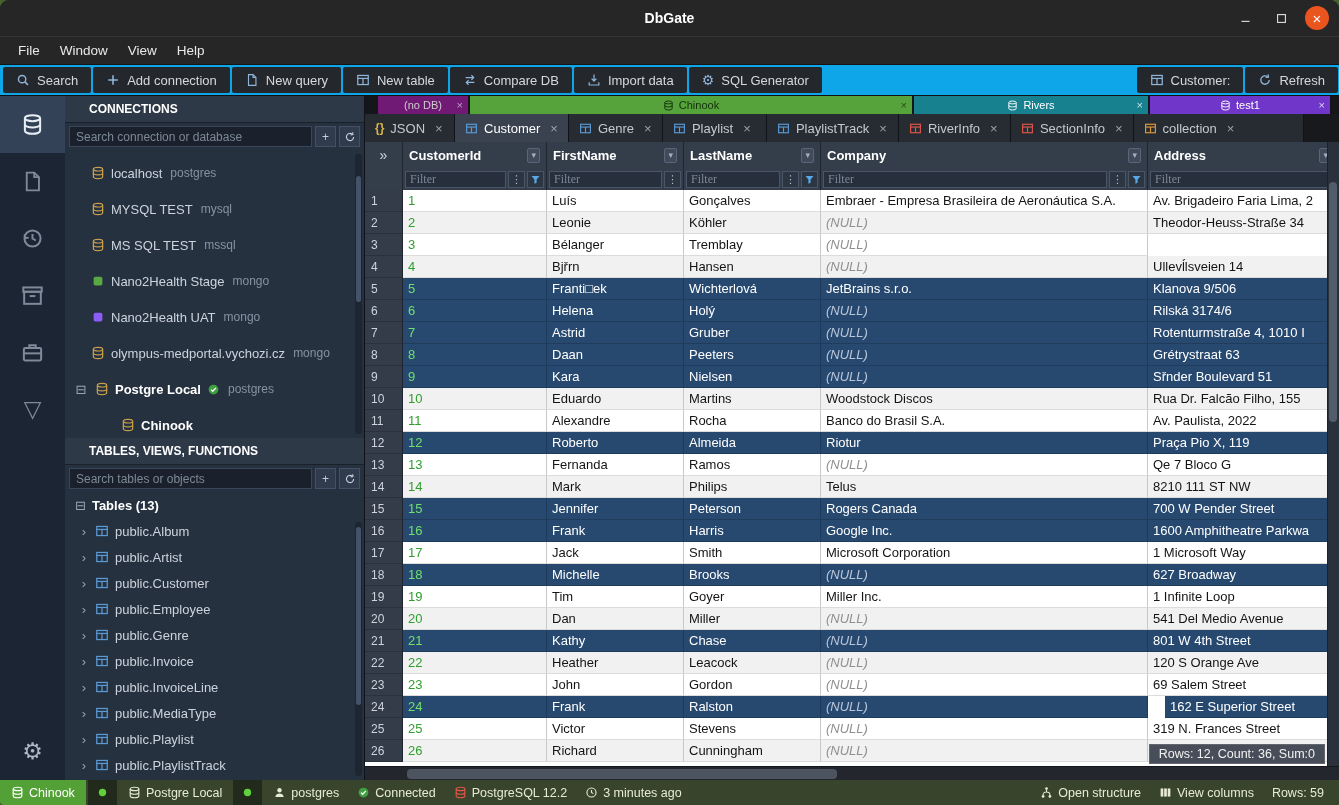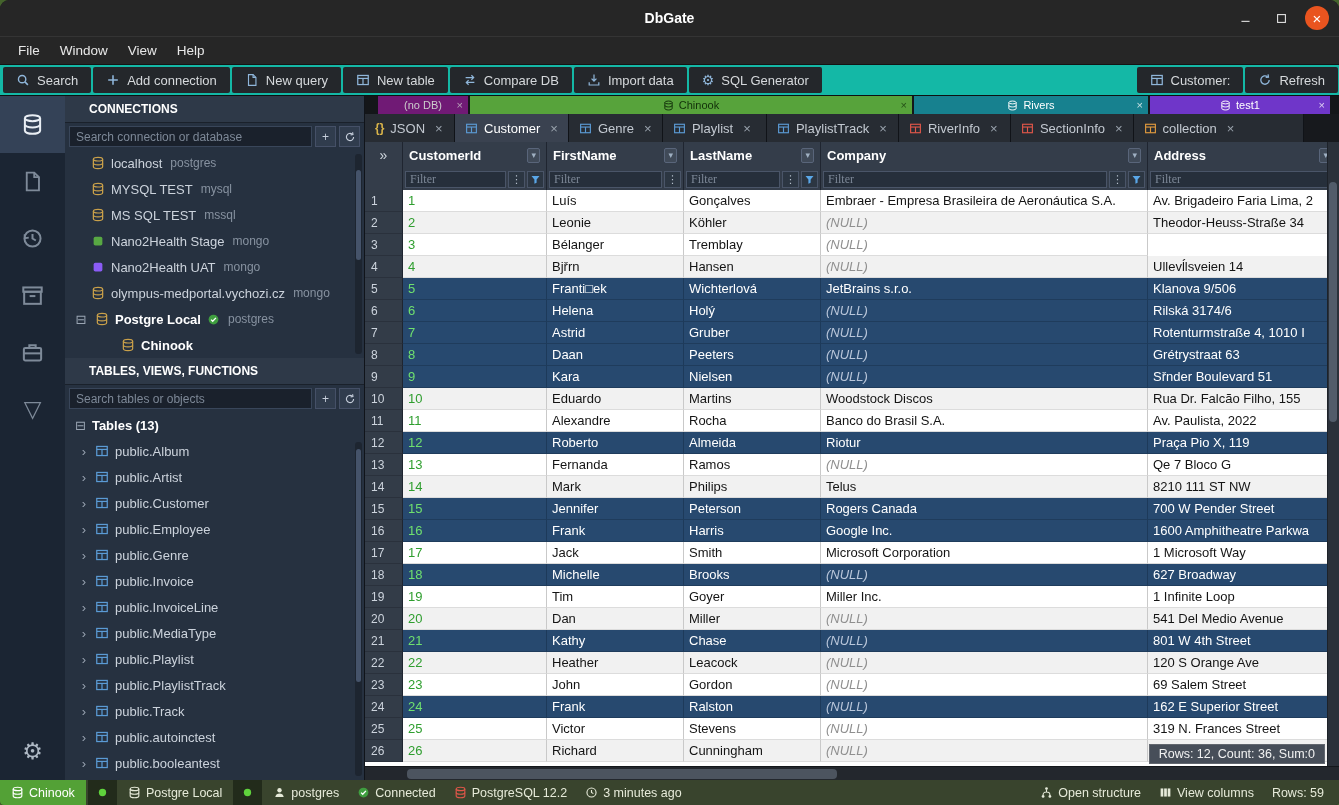--- a/index.html
+++ b/index.html
@@ -14,21 +14,21 @@
   .win-controls { margin-left:auto; display:flex; gap:12px; padding-right:10px; z-index:2; align-items:center; }
   .win-btn { color:#e8e8e8; width:24px; height:24px; display:flex; align-items:center; justify-content:center; font-size:13px; }
   .win-btn.close { background:#e9541f; border-radius:50%; color:#fff; font-size:15px; line-height:1; }
 
   
   .menubar { height:29px; background:#262626; display:flex; align-items:center; padding-left:8px;
     border-top:1px solid #343434; border-bottom:1px solid #141414; flex:0 0 auto; }
   .menu-item { color:#e8e8e8; font-size:13.5px; padding:4px 10px; }
 
   
-  .toolbar { height:31px; background:#14b8a6; display:flex; align-items:stretch; padding-left:2px;
+  .toolbar { height:31px; background:#0ea5e9; display:flex; align-items:stretch; padding-left:2px;
     border-bottom:1px solid #0e1012; flex:0 0 auto; }
   .tb-group { display:flex; }
   .toolbar-right { margin-left:auto; }
   .tb-btn { display:flex; align-items:center; gap:7px; color:#d6d9dc; font-size:13px; padding:0 13px;
     background:#24272b; margin:2px 1px; border-radius:2px; white-space:nowrap; }
   .tb-btn .icon { color:#8fb6da; font-size:14px; }
 
   
   .main { flex:1; display:flex; min-height:0; background:#15171a; }
 
@@ -46,21 +46,21 @@
     display:flex; align-items:center; padding:0 24px; border-bottom:1px solid #1a212b; flex:0 0 auto; }
   .search-row { display:flex; align-items:center; padding:3px 4px; gap:3px; flex:0 0 auto; }
   .search-input { flex:1; min-width:0; background:#1a212c; border:1px solid #39465a; color:#cfd6df;
     font-size:12px; height:21px; padding:0 6px; font-family:inherit; }
   .search-input::placeholder { color:#7d8897; }
   .mini-btn { width:21px; height:21px; background:#303c4d; border:1px solid #455067; color:#c6cedb;
     display:flex; align-items:center; justify-content:center; font-size:12px; flex:0 0 auto; }
   .mini-btn .icon { font-size:12px; }
 
   .conn-list { position:relative; flex:0 0 auto; }
-  .conn-item { height:26px; display:flex; align-items:center; padding-left:26px; gap:6px; color:#ccd3dc; font-size:13px; white-space:nowrap; overflow:hidden; }
+  .conn-item { height:26px; display:flex; align-items:center; padding-left:26px; gap:6px; color:#ccd3dc; font-size:13px; white-space:nowrap; overflow:hidden;margin-top:10px; }
   .conn-item.has-exp { padding-left:8px; }
   .conn-item.indent { padding-left:56px; }
   .conn-item.bold { color:#ffffff; font-weight:bold; }
   .conn-item .expander { width:16px; color:#9aa5b3; font-weight:normal; text-align:center; flex:0 0 auto; }
   .conn-item .icon { font-size:14px; flex:0 0 auto; }
   .conn-item .engine { color:#8792a0; font-size:12px; font-weight:normal; margin-left:2px; }
   .conn-item .icon.check { font-size:13px; }
 
   .tables-section { flex:1; display:flex; flex-direction:column; min-height:0; }
   .tables-group { height:26px; display:flex; align-items:center; padding-left:10px; gap:6px; color:#ffffff;
@@ -966,21 +966,21 @@
               <div class="g-cell" style="flex: 0 0 137px;">Gordon</div>
               <div class="g-cell null" style="flex: 0 0 327px;">(NULL)</div>
               <div class="g-cell" style="flex: 1 1 191px;">69 Salem Street</div>
             </div>
             <div class="g-row selected">
               <div class="g-num">24</div>
               <div class="g-cell pk" style="flex: 0 0 144px;">24</div>
               <div class="g-cell" style="flex: 0 0 137px;">Frank</div>
               <div class="g-cell" style="flex: 0 0 137px;">Ralston</div>
               <div class="g-cell null" style="flex: 0 0 327px;">(NULL)</div>
-              <div class="g-cell" style="flex: 1 1 191px;">162 E Superior Street</div>
+              <div class="g-cell" style="flex: 1 1 191px; margin-left: 17px;">162 E Superior Street</div>
             </div>
             <div class="g-row">
               <div class="g-num">25</div>
               <div class="g-cell pk" style="flex: 0 0 144px;">25</div>
               <div class="g-cell" style="flex: 0 0 137px;">Victor</div>
               <div class="g-cell" style="flex: 0 0 137px;">Stevens</div>
               <div class="g-cell null" style="flex: 0 0 327px;">(NULL)</div>
               <div class="g-cell" style="flex: 1 1 191px;">319 N. Frances Street</div>
             </div>
             <div class="g-row alt">

